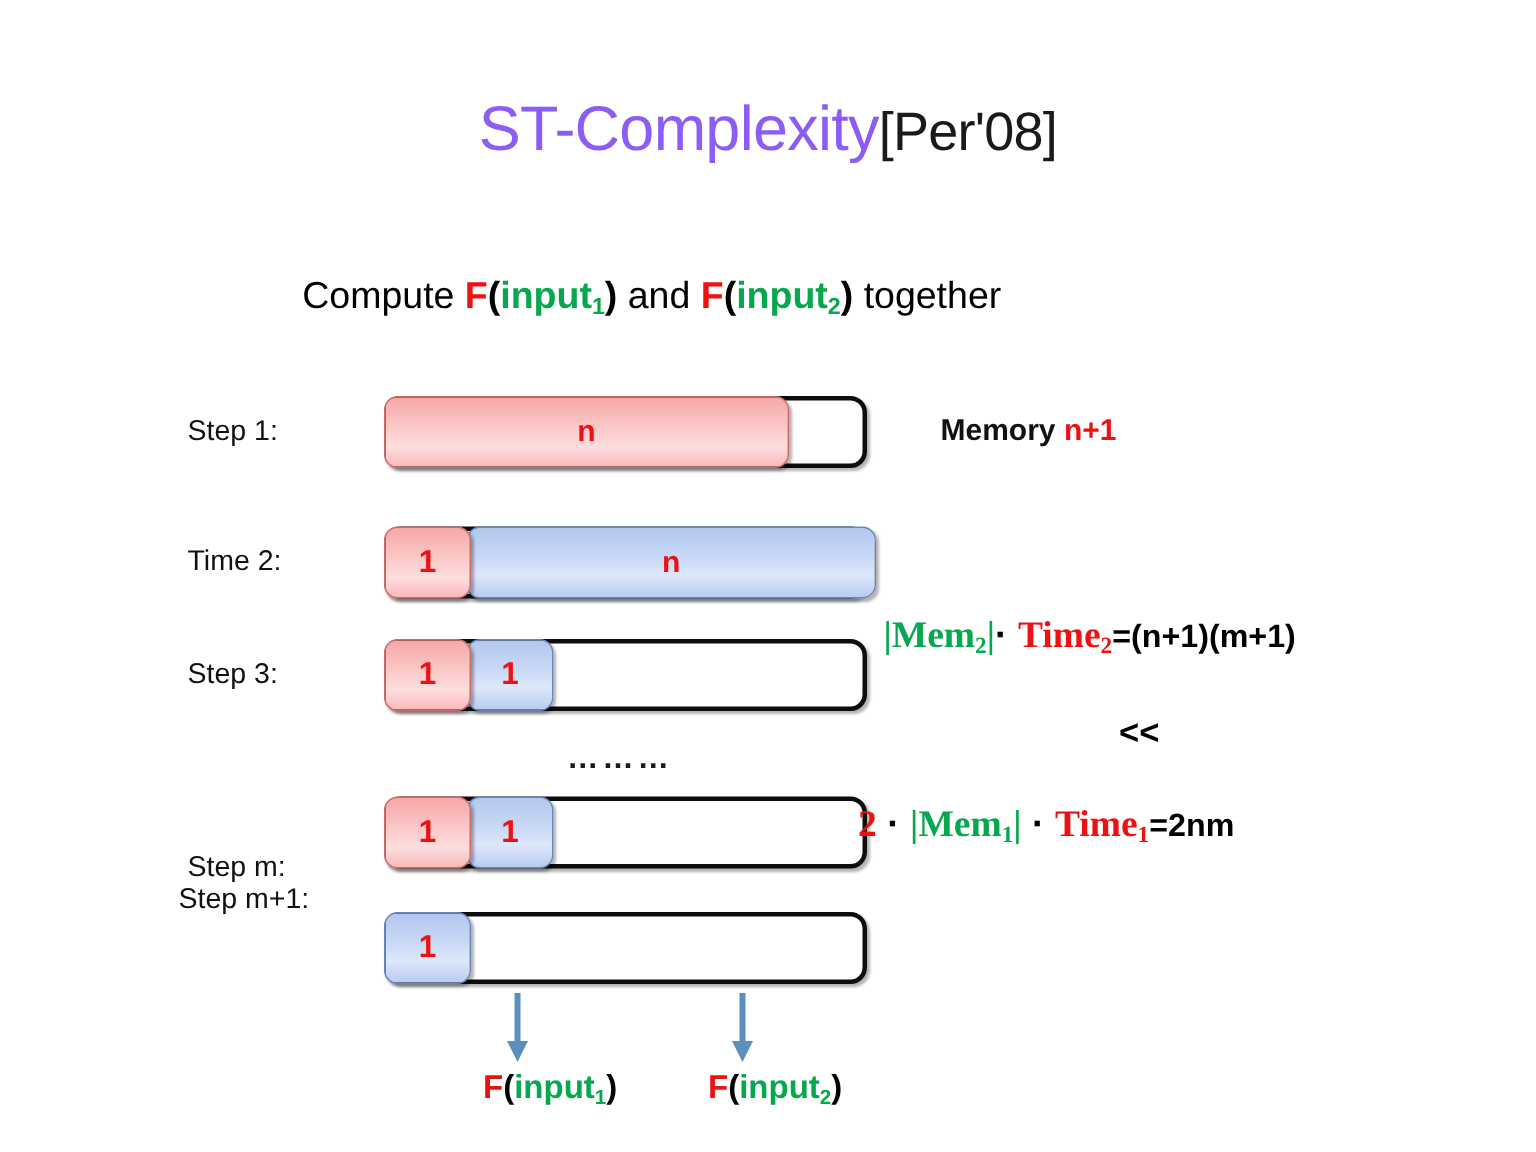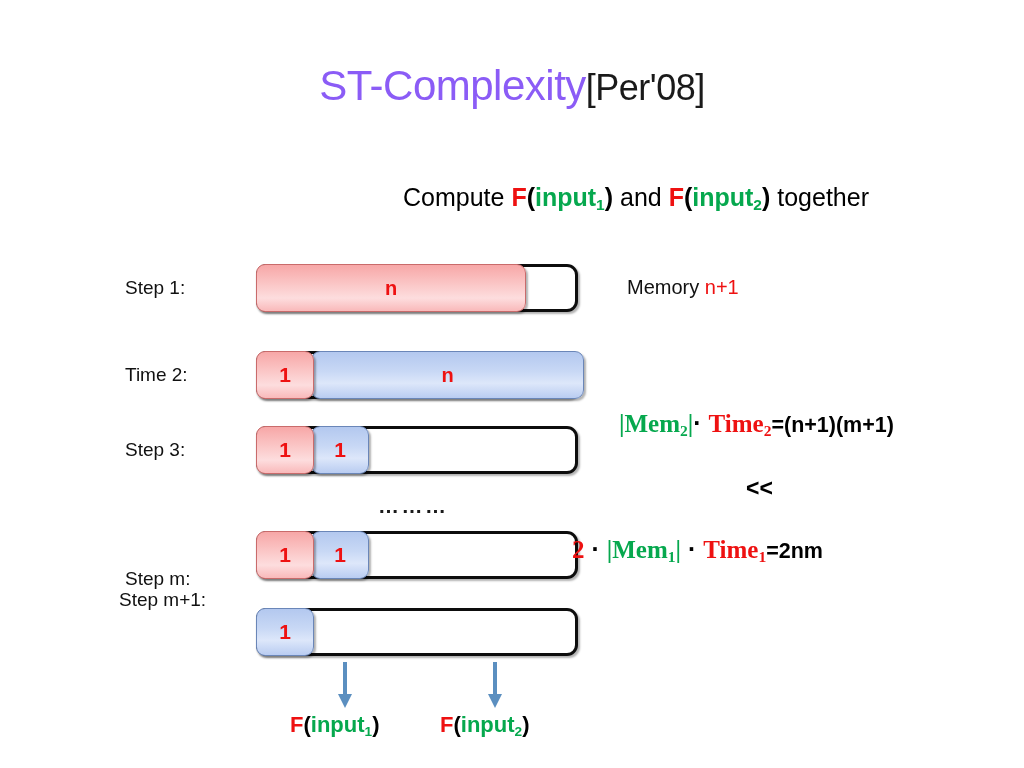--- a/index.html
+++ b/index.html
@@ -35,21 +35,21 @@
     color: #1a1a1a;
     letter-spacing: -0.5px;
   }
 
   
   #subtitle {
     position: absolute;
     left: 0;
     top: 183px;
     width: 869px;
-    text-align: right;
+    text-align: center;
     font-size: 25px;
     white-space: nowrap;
     letter-spacing: 0px;
   }
   #subtitle .plain { color: #000; }
   .fred  { color: #ee1111; font-weight: bold; }
   .fgrn  { color: #06a84e; font-weight: bold; }
   .fblk  { color: #000000; font-weight: bold; }
   sub { font-size: 0.62em; vertical-align: -0.28em; }
 
@@ -109,33 +109,33 @@
     font-weight: bold;
     white-space: nowrap;
   }
 
   
   #memory-line {
     position: absolute;
     left: 627px;
     top: 276px;
     font-size: 20px;
-    font-weight: normal;
+    font-weight: bold;
     white-space: nowrap;
   }
   #memory-line .mem-lbl { color: #111; }
   #memory-line .mem-val { color: #ee1111; }
 
   .formula {
     position: absolute;
     white-space: nowrap;
     font-weight: bold;
   }
   #formula-2 {
-    left: 619px;
+    left: 589px;
     top: 409px;
     font-size: 25px;
   }
   #formula-ll {
     left: 746px;
     top: 475px;
     font-size: 23px;
     color: #000;
     font-family: "Liberation Sans", sans-serif;
   }
@@ -155,20 +155,21 @@
     position: absolute;
     width: 22px;
     height: 48px;
   }
 
   
   .out-label {
     position: absolute;
     font-size: 22px;
     white-space: nowrap;
+    margin-left: 32px;
   }
 </style>
 </head>
 <body>
 
 <div id="title-block">
   <span id="title-main">ST-Complexity</span><span id="title-cite">[Per'08]</span>
 </div>
 
 <div id="subtitle">

